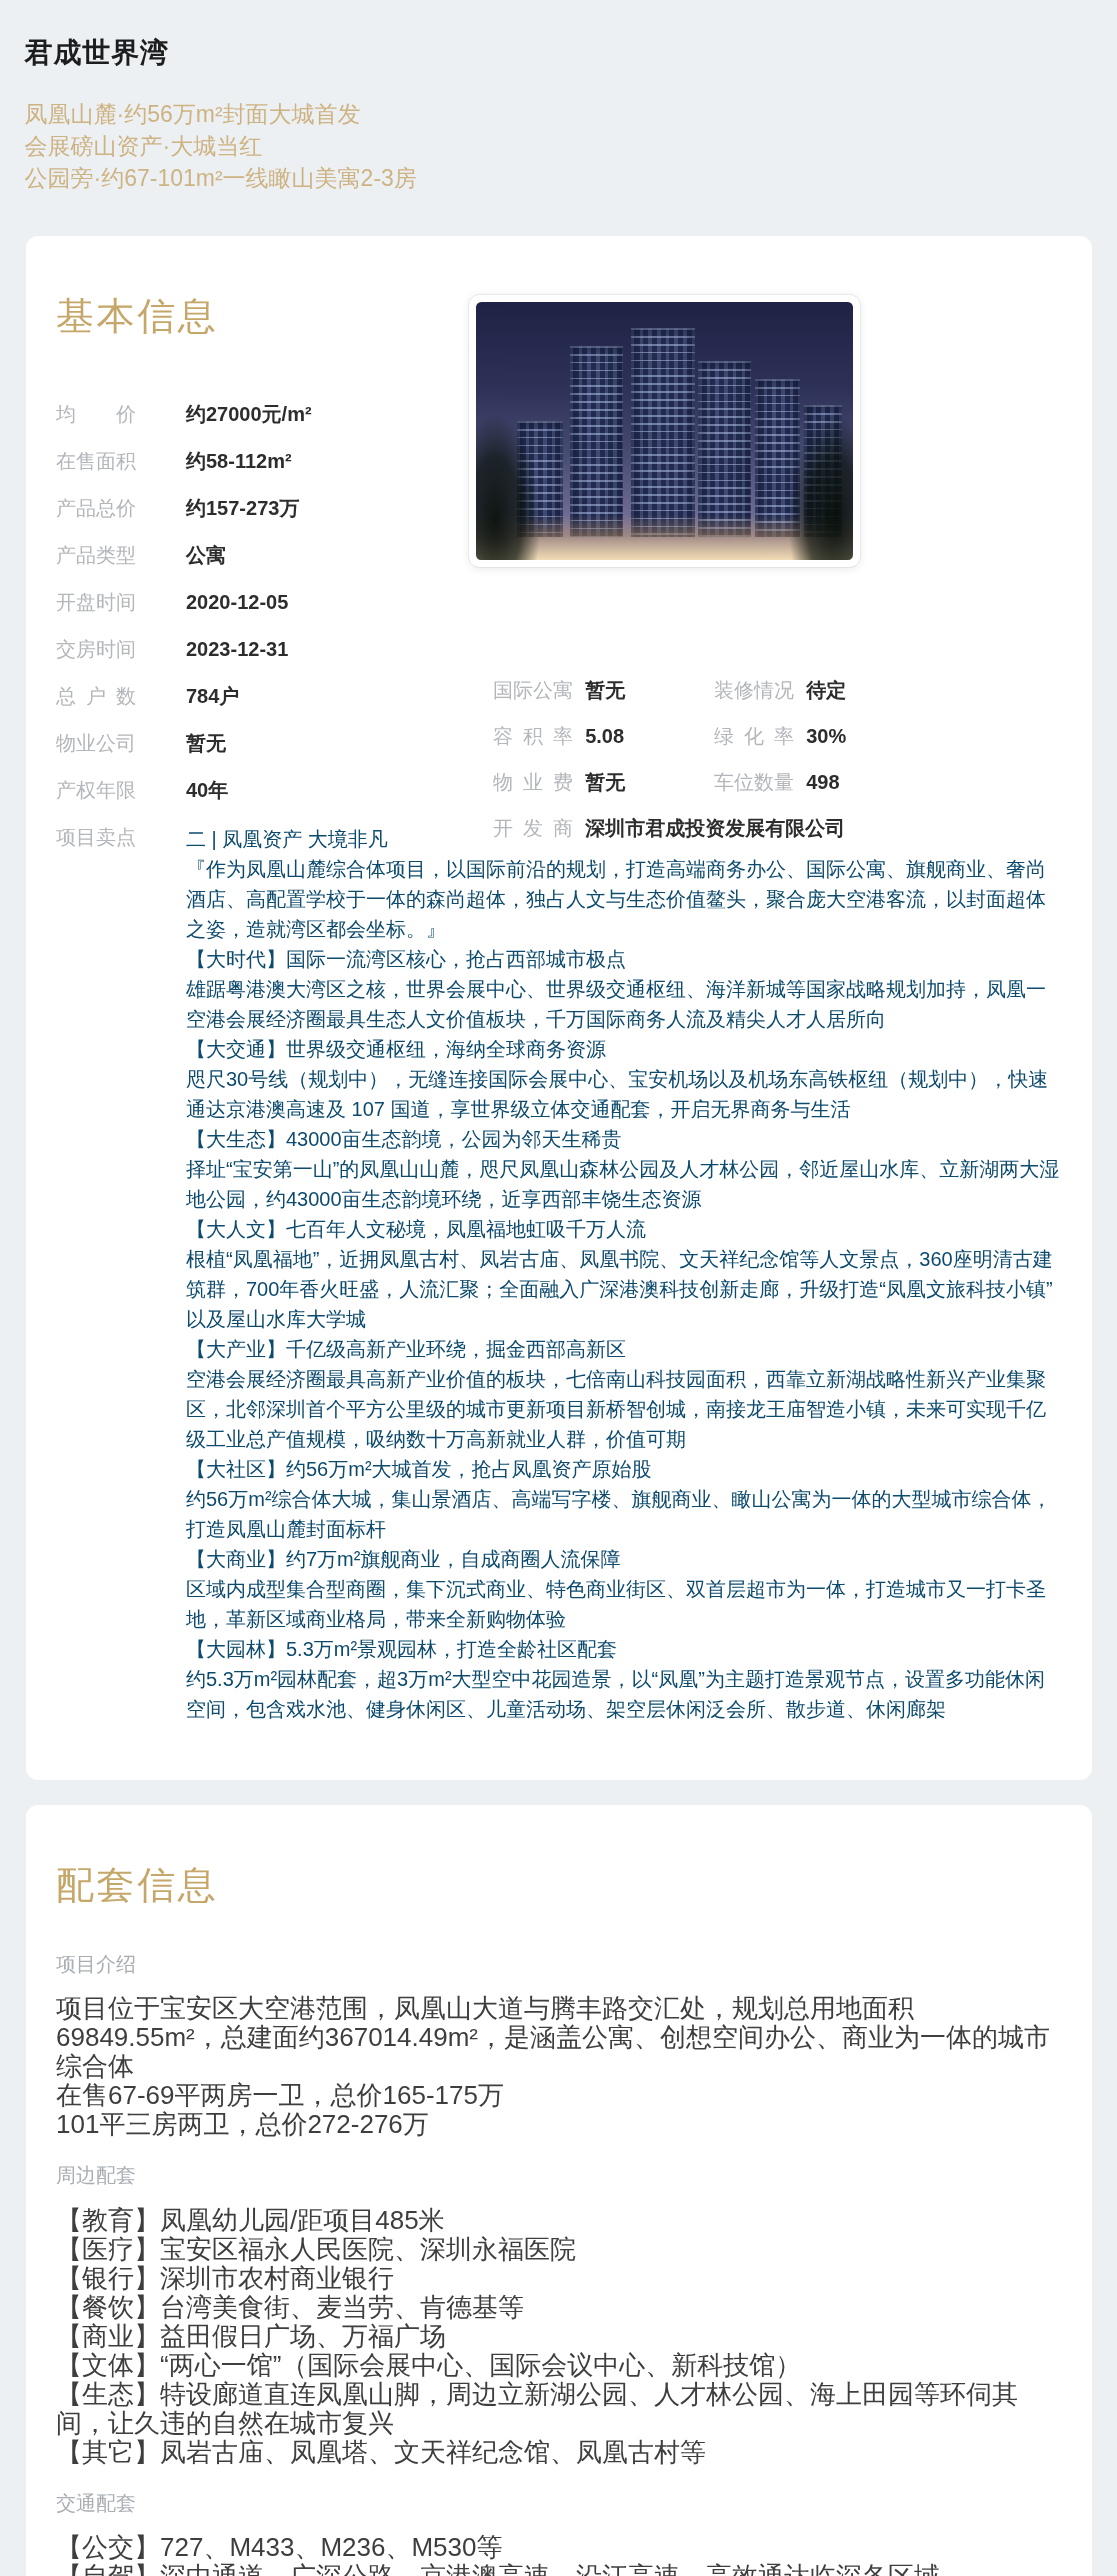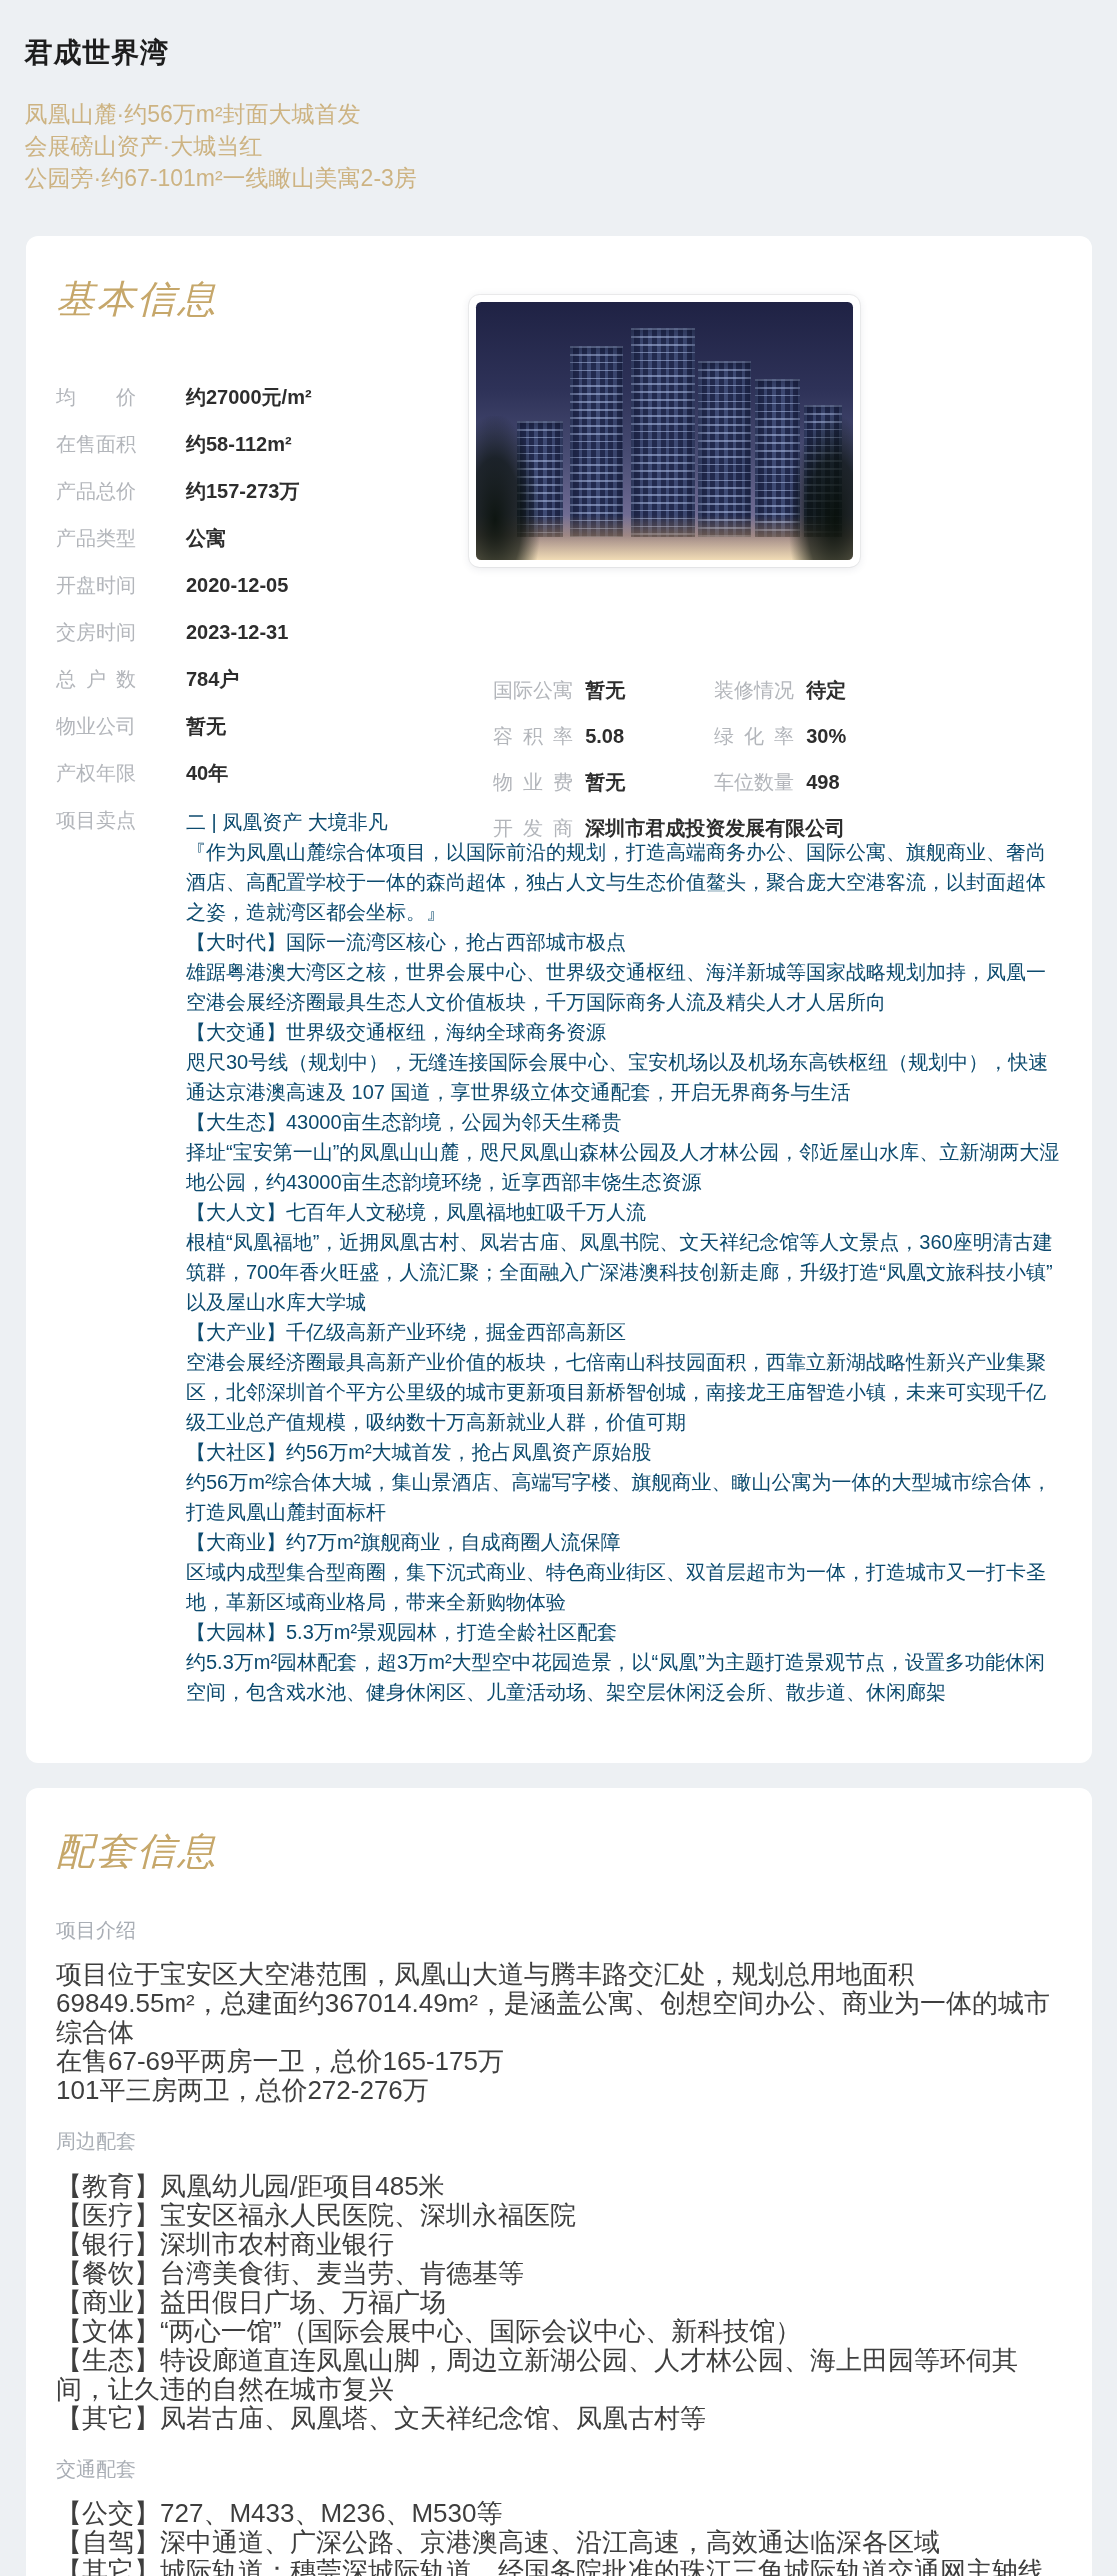--- a/index.html
+++ b/index.html
@@ -6,21 +6,21 @@
   body{
     width:1118px;min-height:2576px;background:#edf0f3;
     font-family:"Liberation Sans","DejaVu Sans",sans-serif;color:#333;
   }
   .hdr{padding:30px 24.5px 0 24.5px;}
   .hdr h1{margin:0 0 23px 0;font-size:28px;line-height:45px;font-weight:700;color:#1d1d1d;letter-spacing:0.9px;}
   .tagline{font-size:23px;line-height:32px;color:#cdb382;}
 
   .card{position:relative;margin:42px 26px 0 26px;background:#ffffff;border-radius:12.2px;
         padding:37px 30px 56px 30px;box-sizing:border-box;}
-  .card-title{margin:0 0 59px 0;font-size:38px;line-height:52px;font-weight:500;color:#c6a76a;letter-spacing:2.6px;font-style:italic;}
+  .card-title{margin:17px 0 59px 0;font-size:38px;line-height:52px;font-weight:500;color:#c6a76a;letter-spacing:2.6px;}
 
   
   .info-row{display:flex;align-items:flex-start;min-height:47px;font-size:20px;}
   .lbl{flex:0 0 80px;text-align:justify;text-align-last:justify;color:#b3b6bb;line-height:27px;}
   .val{margin-left:50px;color:#2d2d2d;font-weight:700;line-height:27px;}
   .selling{min-height:0;}
   .sell-text{margin-left:50px;width:876px;font-size:20px;line-height:30px;color:#0c4a6e;white-space:pre-line;}
 
   
   .mid-grid{position:absolute;left:467px;top:441px;}

